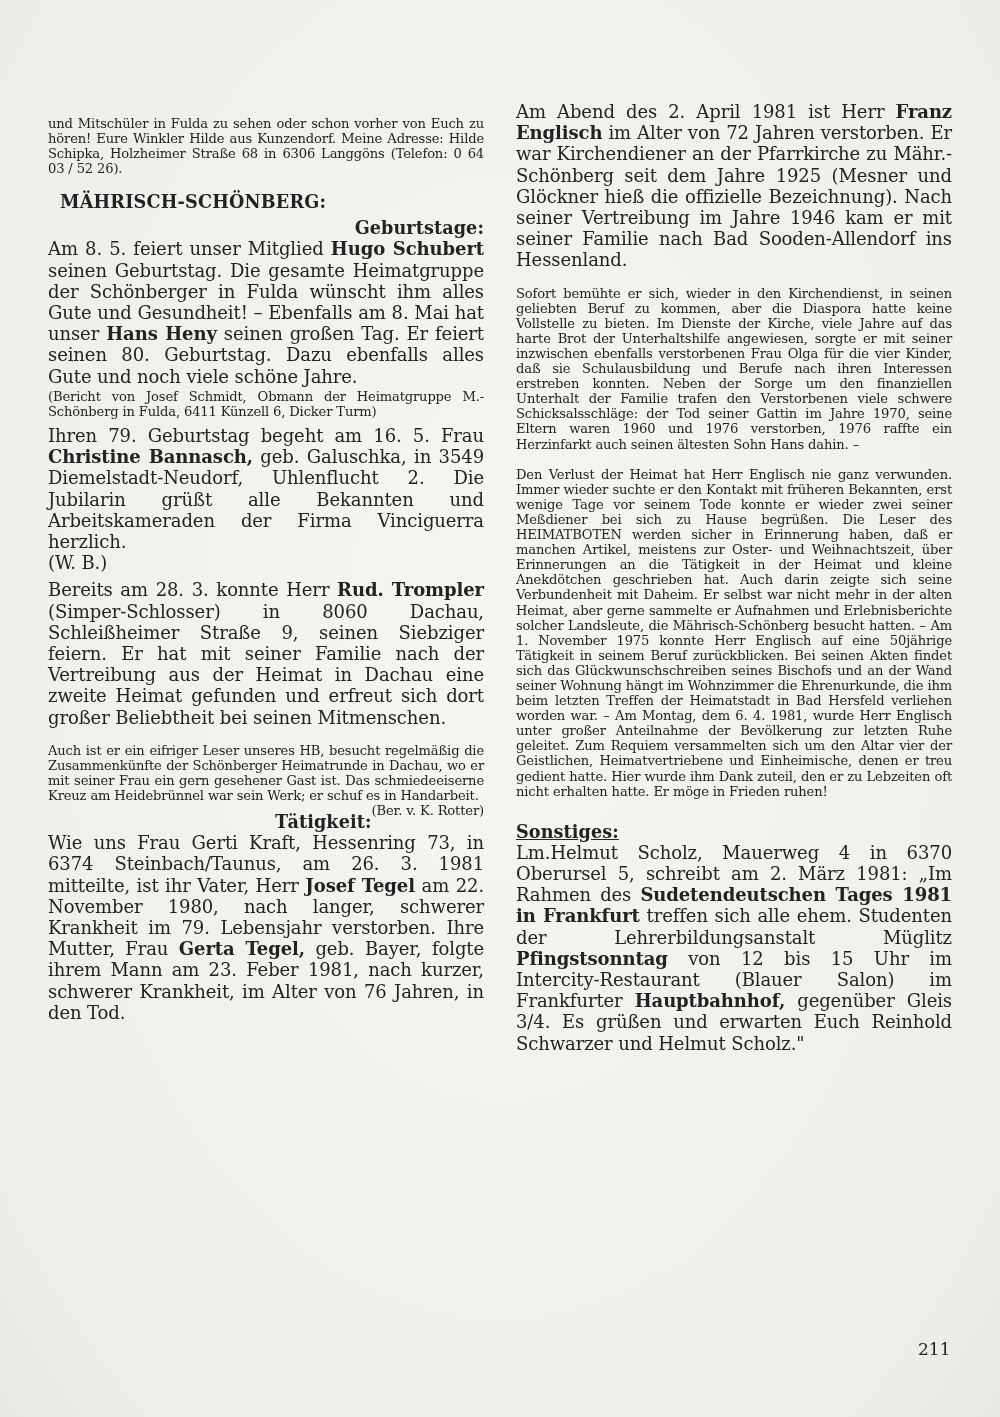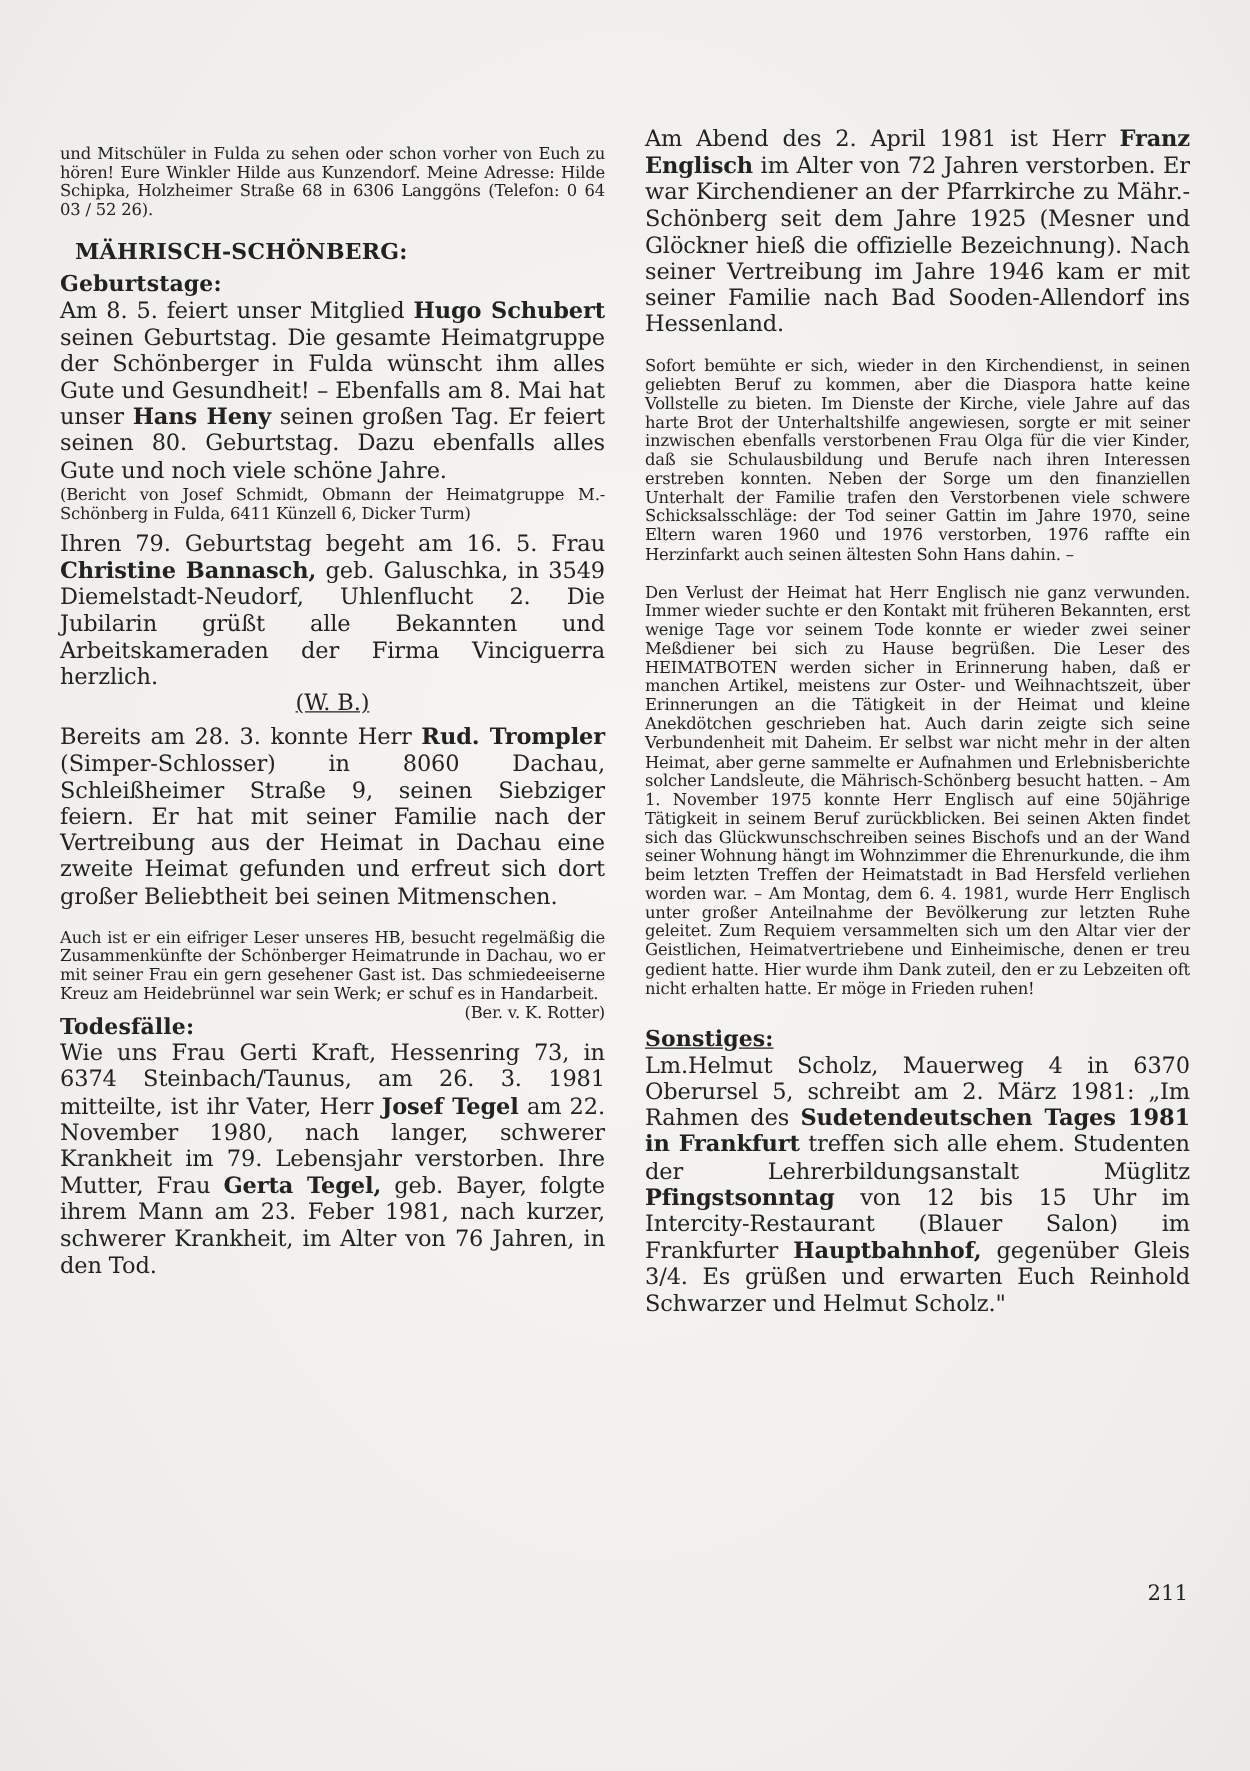--- a/index.html
+++ b/index.html
@@ -15,24 +15,24 @@
   .col { position: absolute; top: 101px; }
   .col-left { left: 48px; width: 436px; }
   .col-right { left: 516px; width: 436px; }
   p { margin: 0; text-align: justify; hyphens: none; }
   .small { font-size: 13.1px; line-height: 15.1px; letter-spacing: -0.15px; margin-top: 15px; }
   .large { font-size: 18px; line-height: 21.2px; letter-spacing: -0.1px; }
   .gap { margin-top: 6px; }
   .gap-s { margin-top: 2px; }
   h2 { margin: 15px 0 0 12px; font-size: 17.6px; line-height: 22px; font-weight: bold; letter-spacing: 0.2px; }
   h3 { margin: 0; font-size: 17.6px; line-height: 21px; font-weight: bold; letter-spacing: 0.1px; }
-  .h3-gap { margin-top: 4px; }
-  .right-attr { display: block; text-align: center; text-decoration: underline; }
+  .h3-gap { margin-top: 4px; text-align: right; }
+  .right-attr { display: block; text-align: left; }
   b { font-weight: bold; }
-  .pageno { position: absolute; left: 918px; top: 1265px; font-size: 17px; }
+  .pageno { position: absolute; left: 918px; top: 1339px; font-size: 17px; }
   .sec-gap { margin-top: 22px; text-decoration: underline; }
 </style>
 </head>
 <body>
 
 <div class="page">
 
   <div class="col col-left">
     <p class="small"><span>und Mitschüler in Fulda zu sehen oder schon vorher von Euch zu hören! Eure Winkler Hilde aus Kunzendorf. Meine Adresse: Hilde Schipka, Holzheimer Straße 68 in 6306 Langgöns (Telefon: 0 64 03 / 52 26).</span></p>
 
@@ -49,21 +49,21 @@
     </p>
 
 
     <p class="large gap"><span>Bereits am 28. 3. konnte Herr </span><b>Rud. Trompler</b><span> (Simper-Schlosser) in 8060 Dachau, Schleißheimer Straße 9, seinen Siebziger feiern. Er hat mit seiner Familie nach der Vertreibung aus der Heimat in Dachau eine zweite Heimat gefunden und erfreut sich dort großer Beliebtheit bei seinen Mitmenschen.</span></p>
 
     <p class="small">
       <span><span>Auch ist er ein eifriger Leser unseres HB, besucht regelmäßig die Zusammenkünfte der Schönberger Heimatrunde in Dachau, wo er mit seiner Frau ein gern gesehener Gast ist. Das schmiedeeiserne Kreuz am Heidebrünnel war sein Werk; er schuf es in Handarbeit.</span></span>
       <span style="float:right">(Ber. v. K. Rotter)</span>
     </p>
 
-    <h3 class="h3-gap" style="margin-top:8px">Todesfälle:</h3>
+    <h3 class="h3-gap" style="margin-top:8px">Tätigkeit:</h3>
     <p class="large"><span>Wie uns Frau Gerti Kraft, Hessenring 73, in 6374 Steinbach/Taunus, am 26. 3. 1981 mitteilte, ist ihr Vater, Herr </span><b>Josef Tegel</b><span> am 22. November 1980, nach langer, schwerer Krankheit im 79. Lebensjahr verstorben. Ihre Mutter, Frau </span><b>Gerta Tegel,</b><span> geb. Bayer, folgte ihrem Mann am 23. Feber 1981, nach kurzer, schwerer Krankheit, im Alter von 76 Jahren, in den Tod.</span></p>
   </div>
 
   <div class="col col-right">
     <p class="large"><span>Am Abend des 2. April 1981 ist Herr </span><b>Franz Englisch</b><span> im Alter von 72 Jahren verstorben. Er war Kirchendiener an der Pfarrkirche zu Mähr.-Schönberg seit dem Jahre 1925 (Mesner und Glöckner hieß die offizielle Bezeichnung). Nach seiner Vertreibung im Jahre 1946 kam er mit seiner Familie nach Bad Sooden-Allendorf ins Hessenland.</span></p>
     <p class="small"><span>Sofort bemühte er sich, wieder in den Kirchendienst, in seinen geliebten Beruf zu kommen, aber die Diaspora hatte keine Vollstelle zu bieten. Im Dienste der Kirche, viele Jahre auf das harte Brot der Unterhaltshilfe angewiesen, sorgte er mit seiner inzwischen ebenfalls verstorbenen Frau Olga für die vier Kinder, daß sie Schulausbildung und Berufe nach ihren Interessen erstreben konnten. Neben der Sorge um den finanziellen Unterhalt der Familie trafen den Verstorbenen viele schwere Schicksalsschläge: der Tod seiner Gattin im Jahre 1970, seine Eltern waren 1960 und 1976 verstorben, 1976 raffte ein Herzinfarkt auch seinen ältesten Sohn Hans dahin. –</span></p>
     <p class="small"><span>Den Verlust der Heimat hat Herr Englisch nie ganz verwunden. Immer wieder suchte er den Kontakt mit früheren Bekannten, erst wenige Tage vor seinem Tode konnte er wieder zwei seiner Meßdiener bei sich zu Hause begrüßen. Die Leser des HEIMATBOTEN werden sicher in Erinnerung haben, daß er manchen Artikel, meistens zur Oster- und Weihnachtszeit, über Erinnerungen an die Tätigkeit in der Heimat und kleine Anekdötchen geschrieben hat. Auch darin zeigte sich seine Verbundenheit mit Daheim. Er selbst war nicht mehr in der alten Heimat, aber gerne sammelte er Aufnahmen und Erlebnisberichte solcher Landsleute, die Mährisch-Schönberg besucht hatten. – Am 1. November 1975 konnte Herr Englisch auf eine 50jährige Tätigkeit in seinem Beruf zurückblicken. Bei seinen Akten findet sich das Glückwunschschreiben seines Bischofs und an der Wand seiner Wohnung hängt im Wohnzimmer die Ehrenurkunde, die ihm beim letzten Treffen der Heimatstadt in Bad Hersfeld verliehen worden war. – Am Montag, dem 6. 4. 1981, wurde Herr Englisch unter großer Anteilnahme der Bevölkerung zur letzten Ruhe geleitet. Zum Requiem versammelten sich um den Altar vier der Geistlichen, Heimatvertriebene und Einheimische, denen er treu gedient hatte. Hier wurde ihm Dank zuteil, den er zu Lebzeiten oft nicht erhalten hatte. Er möge in Frieden ruhen!</span></p>
 
     <h3 class="sec-gap">Sonstiges:</h3>
     <p class="large"><span>Lm.Helmut Scholz, Mauerweg 4 in 6370 Oberursel 5, schreibt am 2. März 1981: „Im Rahmen des </span><b>Sudetendeutschen Tages 1981 in Frankfurt</b><span> treffen sich alle ehem. Studenten der Lehrerbildungsanstalt Müglitz </span><b>Pfingstsonntag</b><span> von 12 bis 15 Uhr im Intercity-Restaurant (Blauer Salon) im Frankfurter </span><b>Hauptbahnhof,</b><span> gegenüber Gleis 3/4. Es grüßen und erwarten Euch Reinhold Schwarzer und Helmut Scholz."</span></p>

